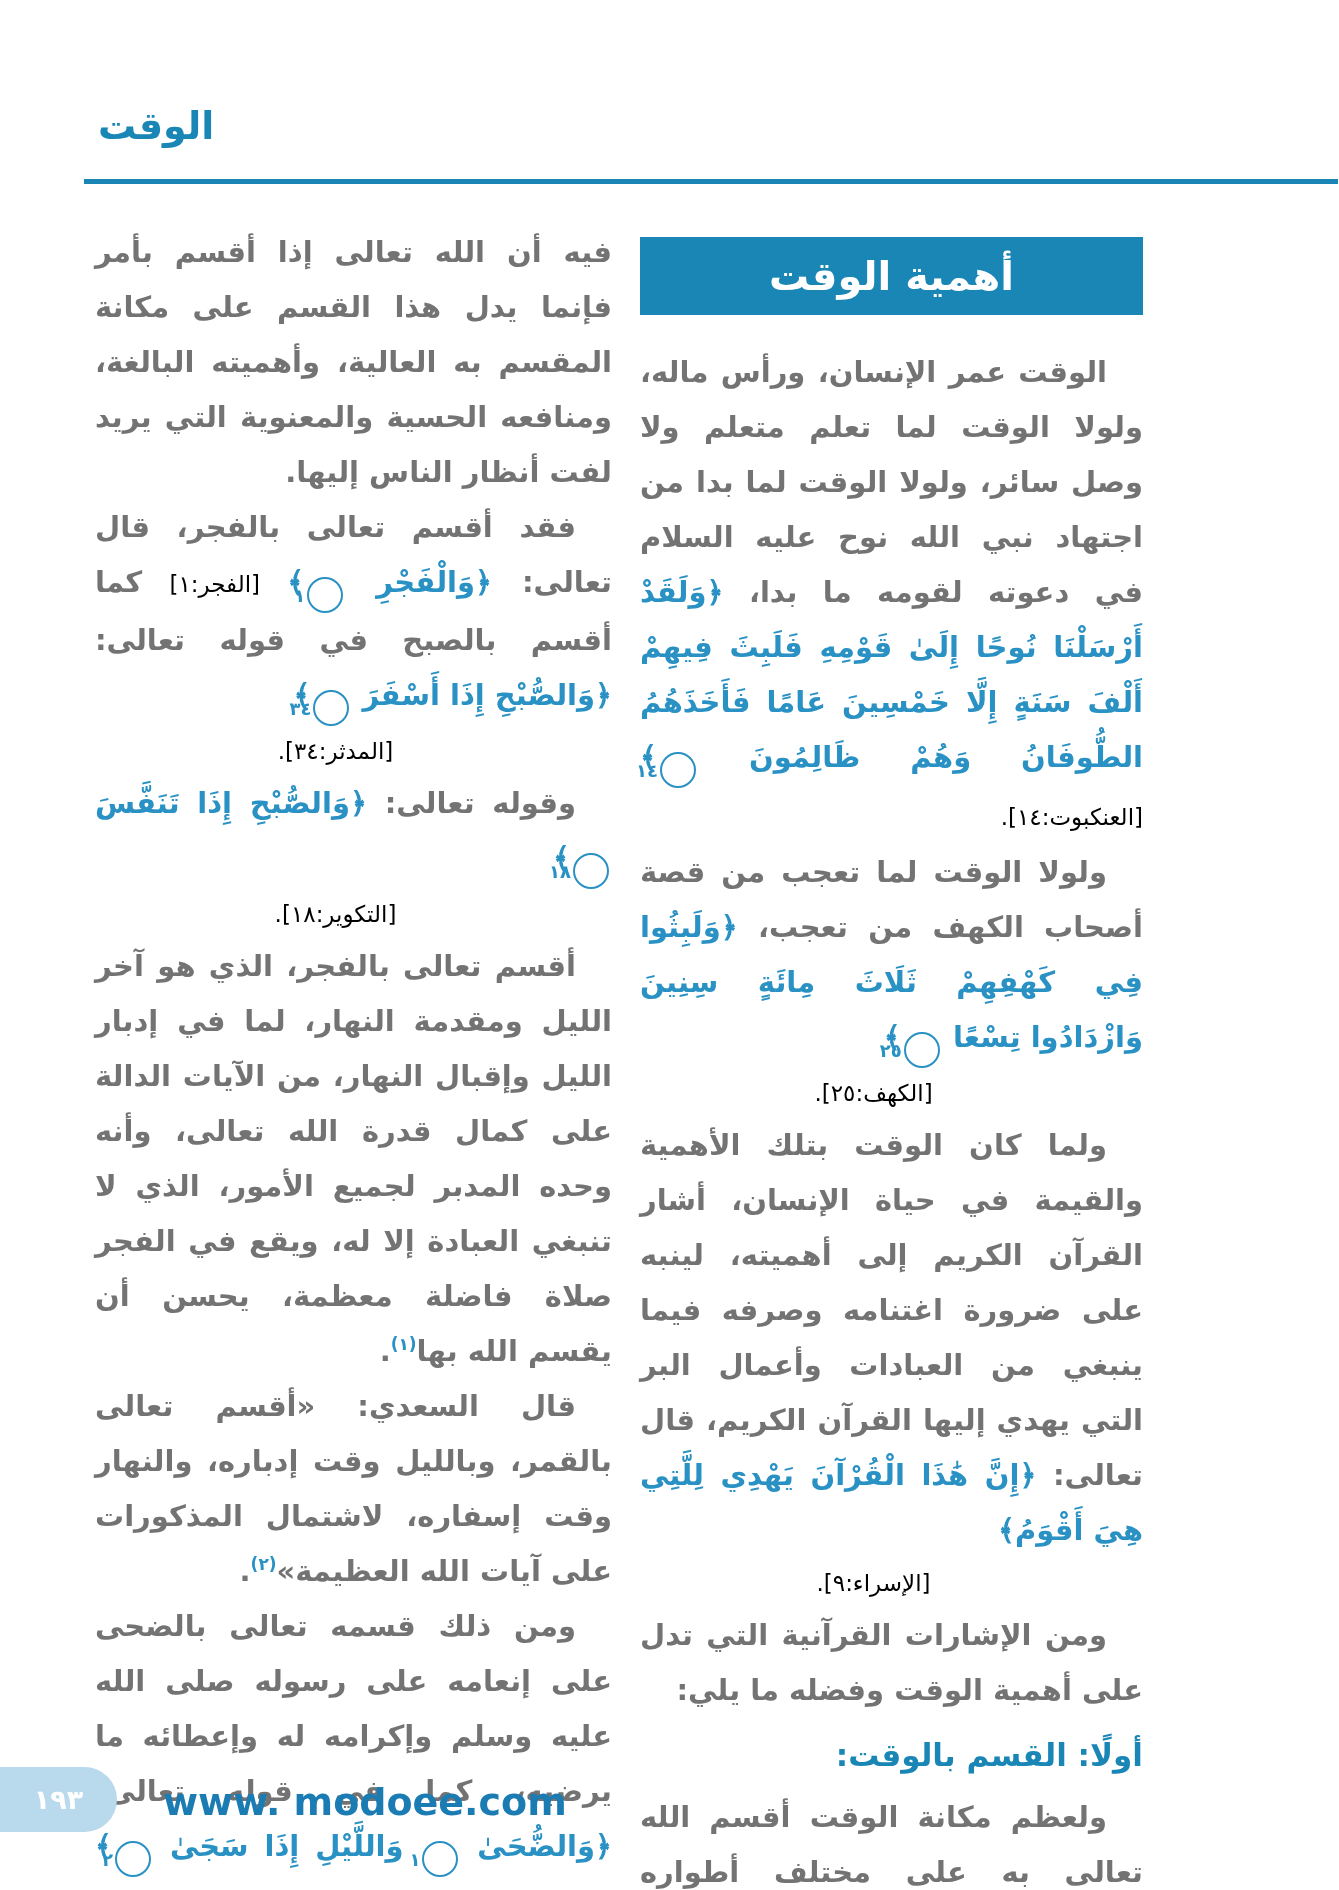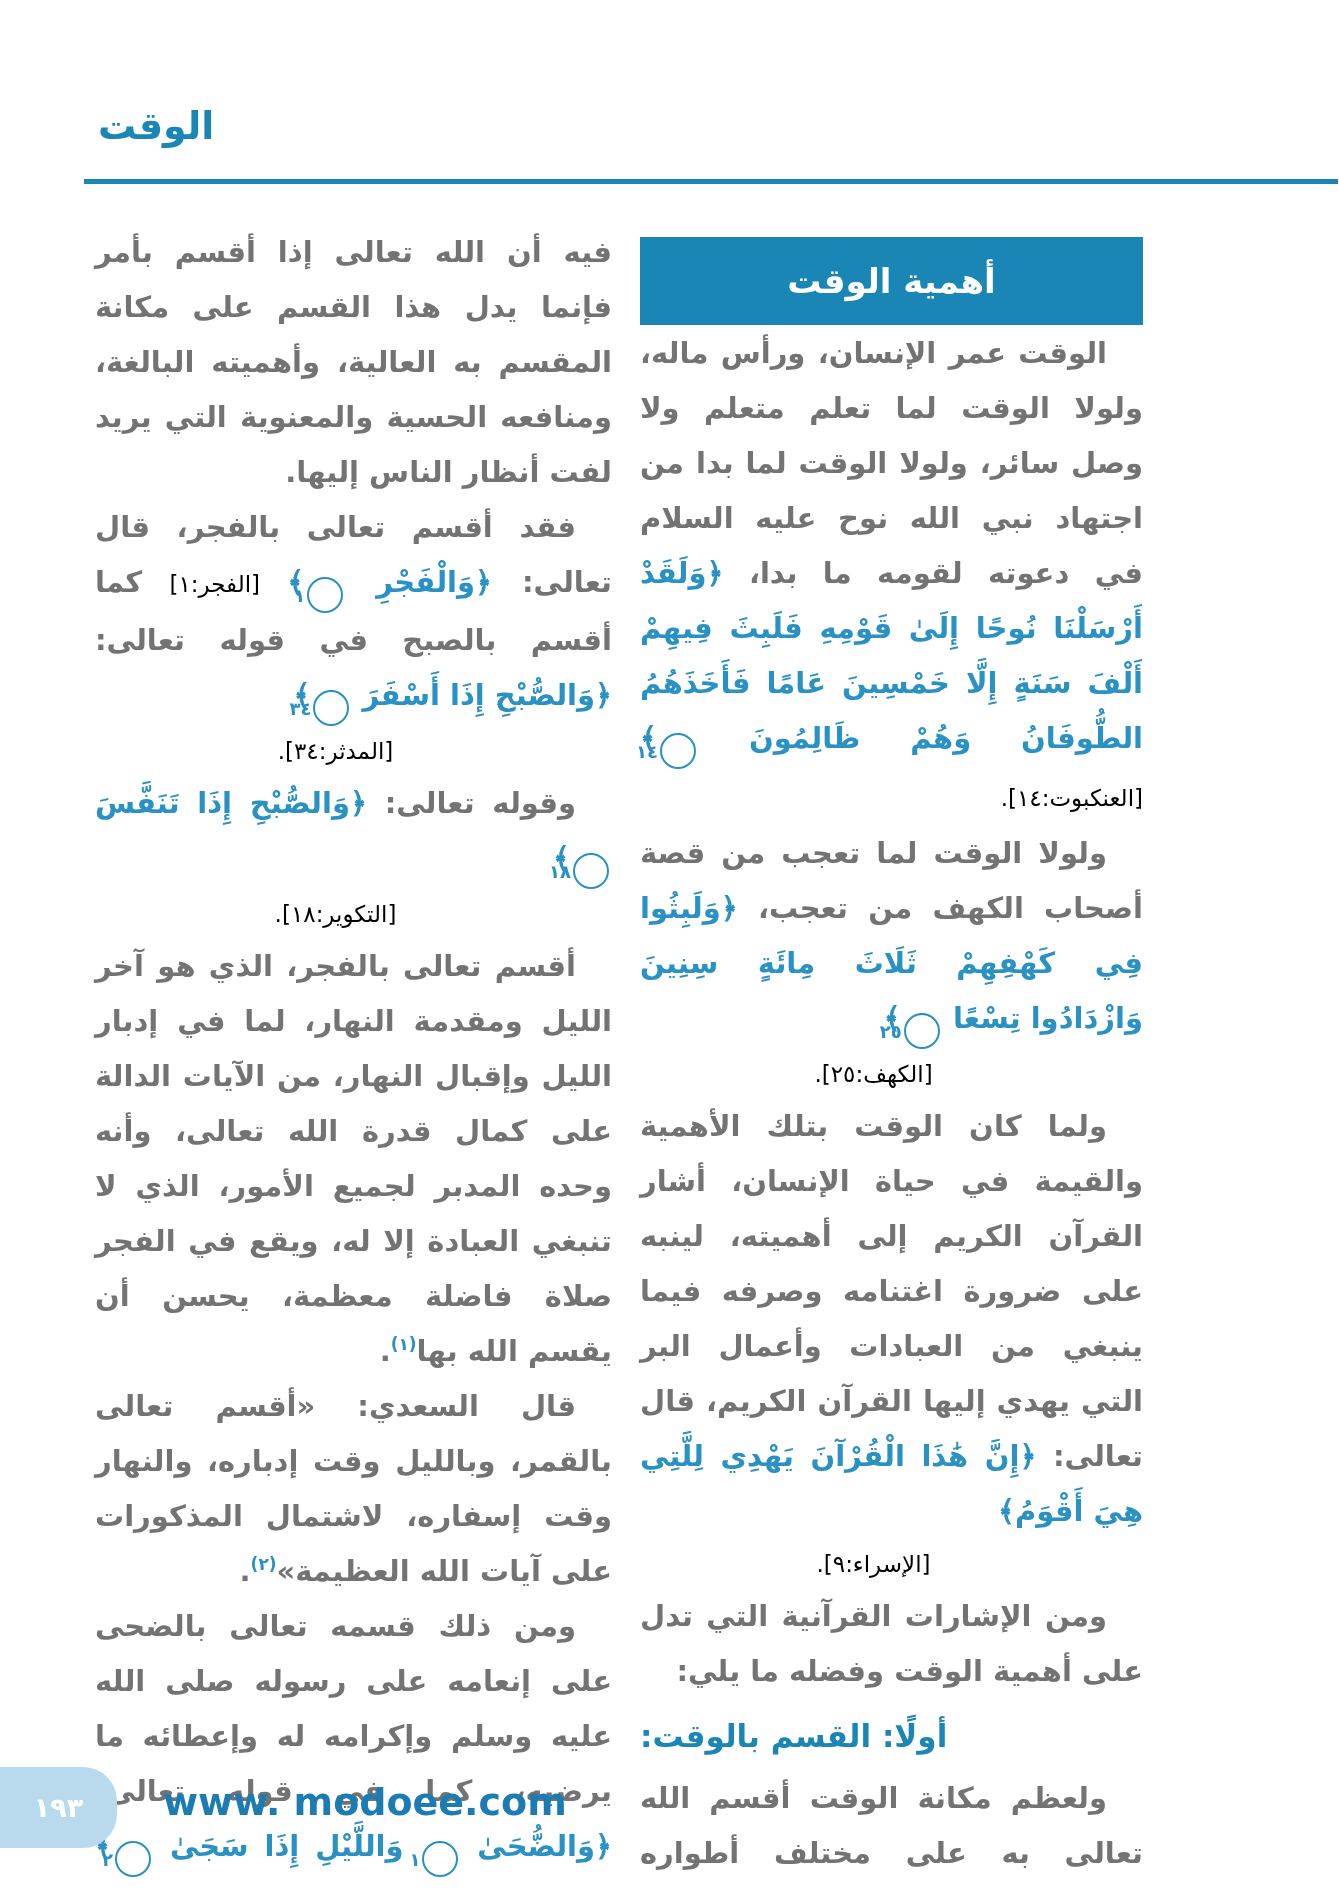--- a/index.html
+++ b/index.html
@@ -24,42 +24,42 @@
     position:absolute;left:84px;top:179px;width:1254px;height:5px;
     background:var(--accent);
   }
   .col{
     position:absolute;text-align:justify;
     font-size:29px;line-height:55px;font-weight:bold;
   }
   .col-left{left:95px;top:225px;width:517px;}
   .col-right{left:640px;top:237px;width:503px;}
   .section-box{
-    height:88px;background:var(--accent);
+    height:78px;background:var(--accent);
     display:flex;align-items:center;justify-content:center;
-    color:#fff;font-size:34px;font-weight:bold;
-    margin-bottom:1px;
+    color:#fff;font-size:40px;font-weight:bold;
+    margin-bottom:30px;
   }
   .para{margin:0;}
   .para.indent{text-indent:36px;}
-  .para.h2{margin:10px 0 6px;text-align:left;text-indent:0;}
+  .para.h2{margin:10px 0 6px;text-align:right;text-indent:0;}
   .seg-body{color:#737373;}
   .seg-verse{color:var(--verse);}
   .seg-heading{color:var(--accent);font-size:31px;}
   .seg-ref{font-size:23px;font-weight:normal;}
   .seg-refline{display:block;font-size:23px;font-weight:normal;text-align:center;line-height:50px;}
   .seg-note{color:var(--verse);font-size:17px;line-height:0;font-weight:bold;}
   .aya{
     display:inline-block;width:36px;height:36px;
     border:2px solid var(--verse);border-radius:50%;
     color:var(--verse);font-size:18px;line-height:33px;text-align:center;
     vertical-align:-10px;margin:0 3px;font-weight:bold;
   }
   .footer-pill{
-    position:absolute;left:0;top:1767px;width:117px;height:81px;
+    position:absolute;left:0;top:1767px;width:117px;height:65px;
     background:var(--pill);border-radius:0 34px 34px 0;
     display:flex;align-items:center;justify-content:center;
     color:#fff;font-size:27px;font-weight:bold;
   }
   .website{
     position:absolute;left:163px;top:1780px;
     font-size:38px;font-weight:bold;color:var(--url);direction:ltr;
   }
 </style>
 </head>

